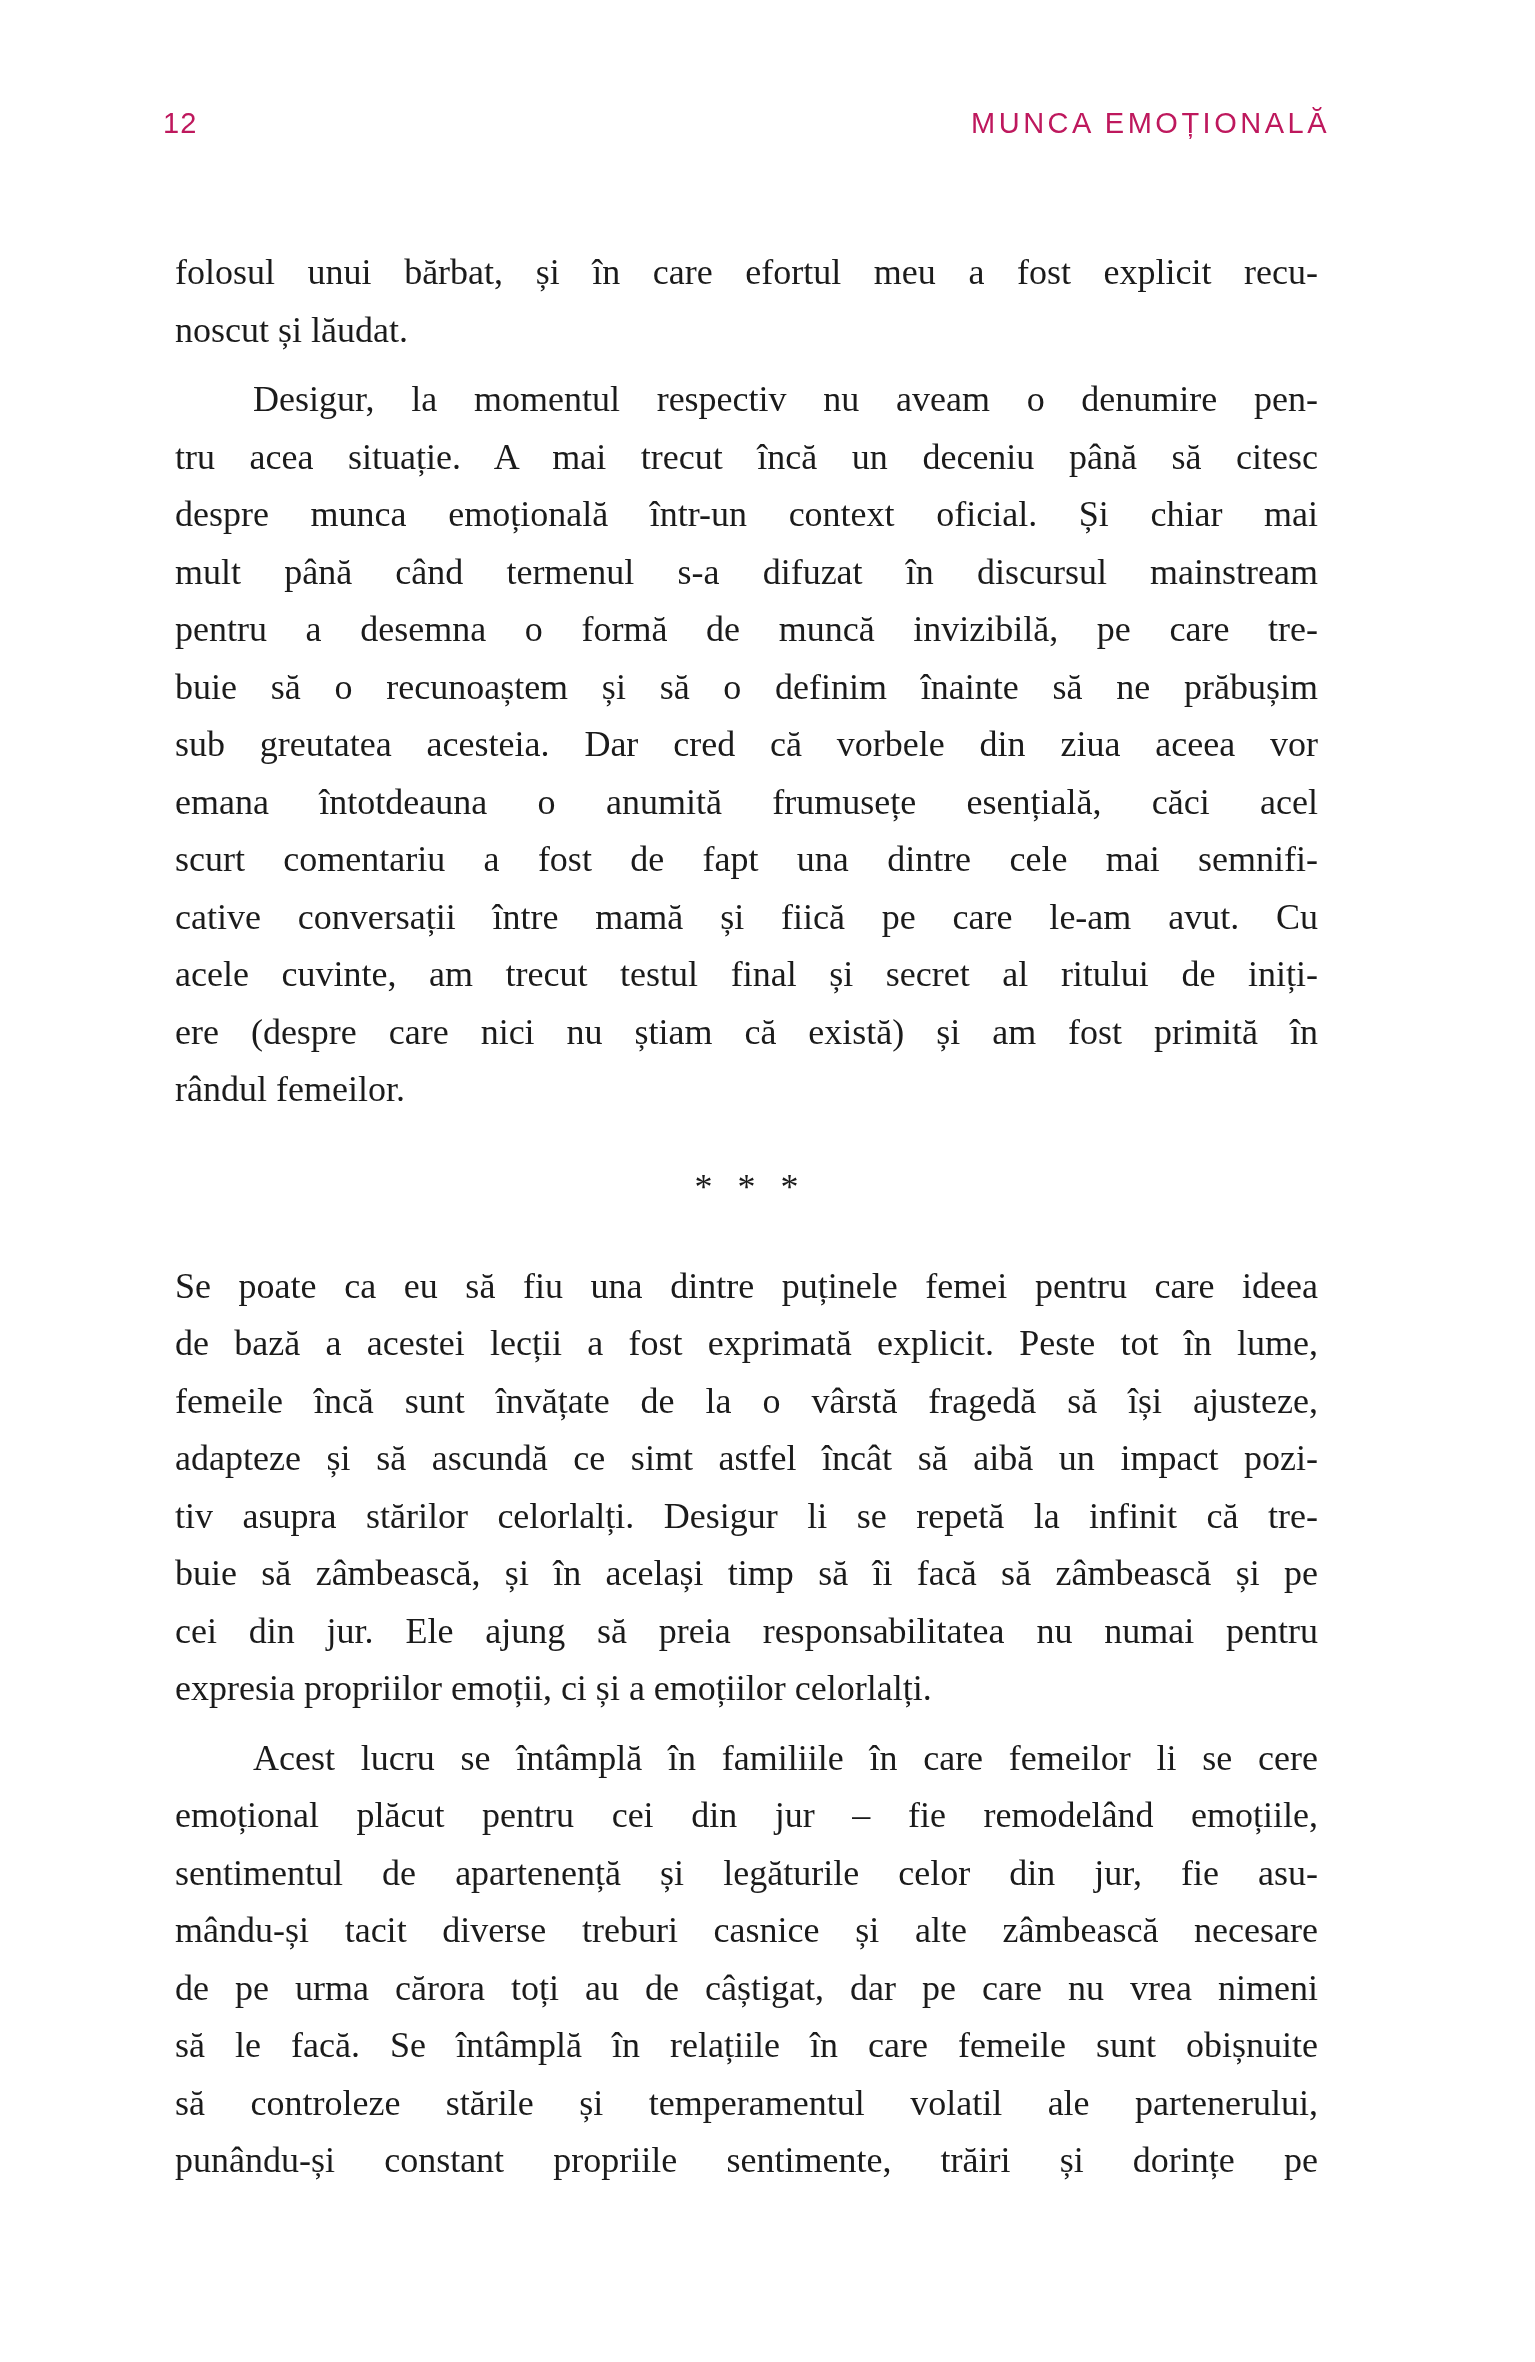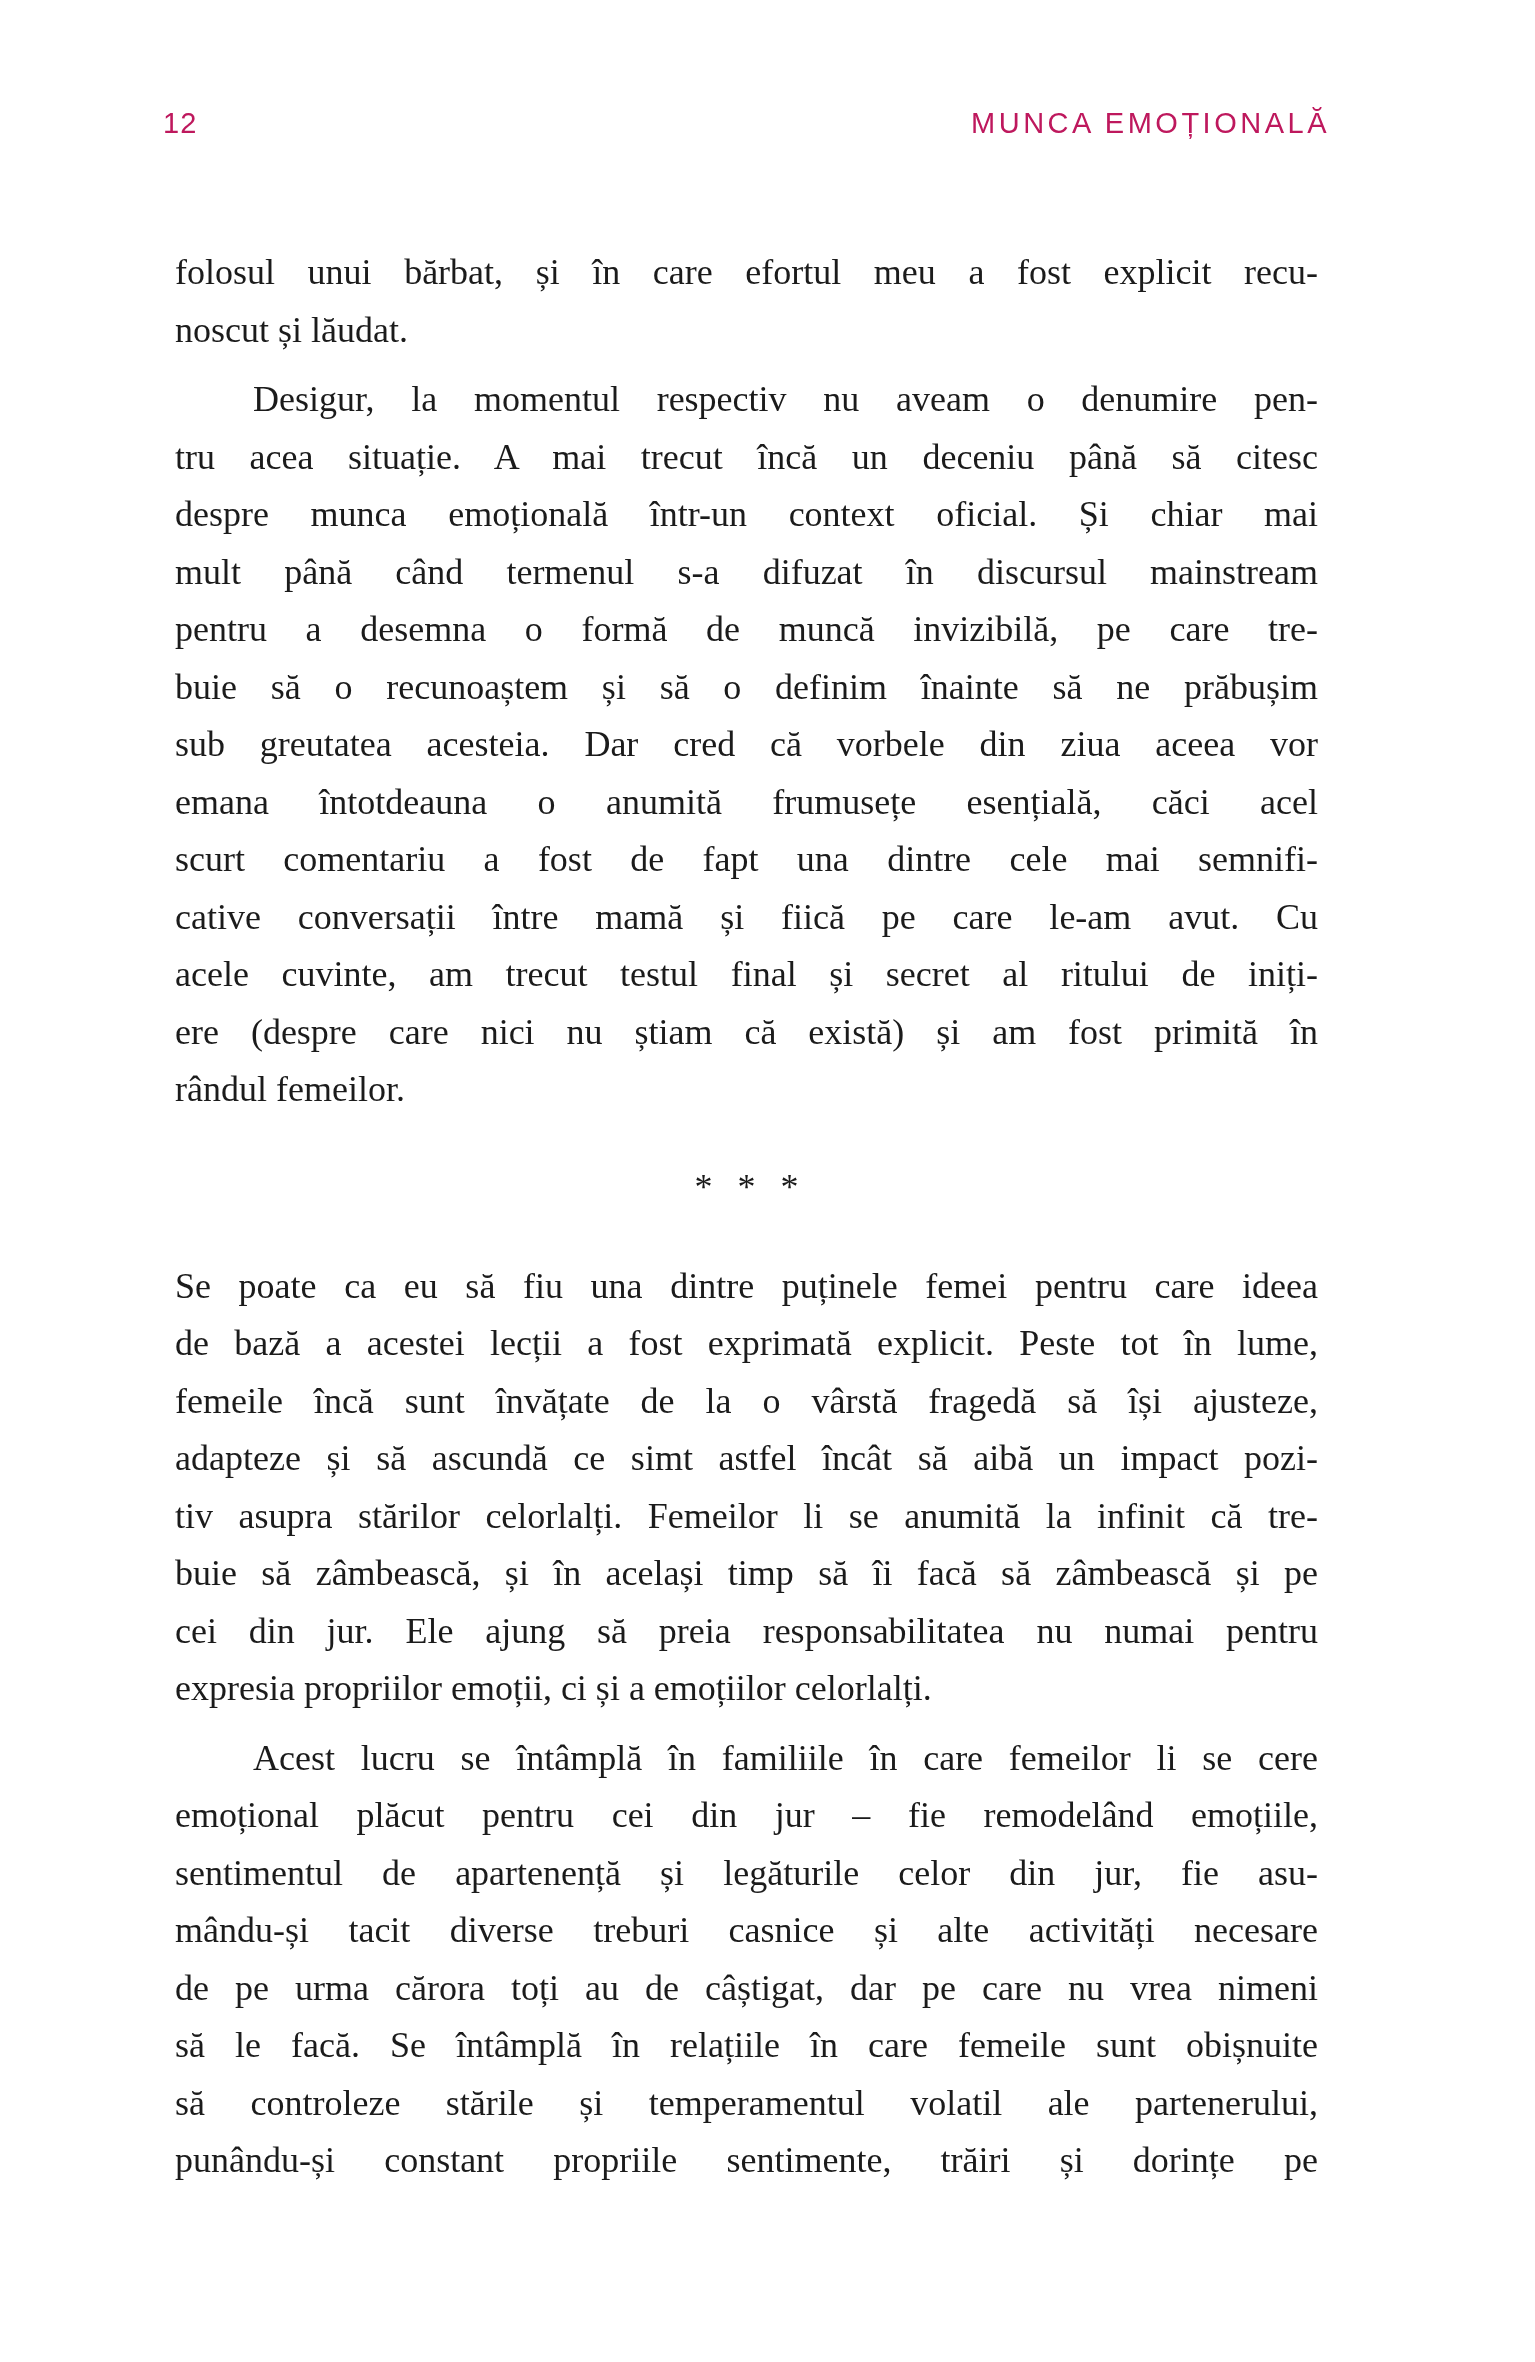--- a/index.html
+++ b/index.html
@@ -78,29 +78,29 @@
         <div class="line">acele cuvinte, am trecut testul final și secret al ritului de iniți-</div>
         <div class="line">ere (despre care nici nu știam că există) și am fost primită în</div>
         <div class="line endleft">rândul femeilor.</div>
       </div>
       <div class="separator">* * *</div>
       <div class="para">
         <div class="line">Se poate ca eu să fiu una dintre puținele femei pentru care ideea</div>
         <div class="line">de bază a acestei lecții a fost exprimată explicit. Peste tot în lume,</div>
         <div class="line">femeile încă sunt învățate de la o vârstă fragedă să își ajusteze,</div>
         <div class="line">adapteze și să ascundă ce simt astfel încât să aibă un impact pozi-</div>
-        <div class="line">tiv asupra stărilor celorlalți. Femeilor li se anumită la infinit că tre-</div>
+        <div class="line">tiv asupra stărilor celorlalți. Desigur li se repetă la infinit că tre-</div>
         <div class="line">buie să zâmbească, și în același timp să îi facă să zâmbească și pe</div>
         <div class="line">cei din jur. Ele ajung să preia responsabilitatea nu numai pentru</div>
         <div class="line endleft">expresia propriilor emoții, ci și a emoțiilor celorlalți.</div>
       </div>
       <div class="para">
         <div class="line indent">Acest lucru se întâmplă în familiile în care femeilor li se cere</div>
         <div class="line">emoțional plăcut pentru cei din jur – fie remodelând emoțiile,</div>
         <div class="line">sentimentul de apartenență și legăturile celor din jur, fie asu-</div>
-        <div class="line">mându-și tacit diverse treburi casnice și alte activități necesare</div>
+        <div class="line">mându-și tacit diverse treburi casnice și alte zâmbească necesare</div>
         <div class="line">de pe urma cărora toți au de câștigat, dar pe care nu vrea nimeni</div>
         <div class="line">să le facă. Se întâmplă în relațiile în care femeile sunt obișnuite</div>
         <div class="line">să controleze stările și temperamentul volatil ale partenerului,</div>
         <div class="line">punându-și constant propriile sentimente, trăiri și dorințe pe</div>
       </div>
     </div>
 </div>
 
 </body></html>

